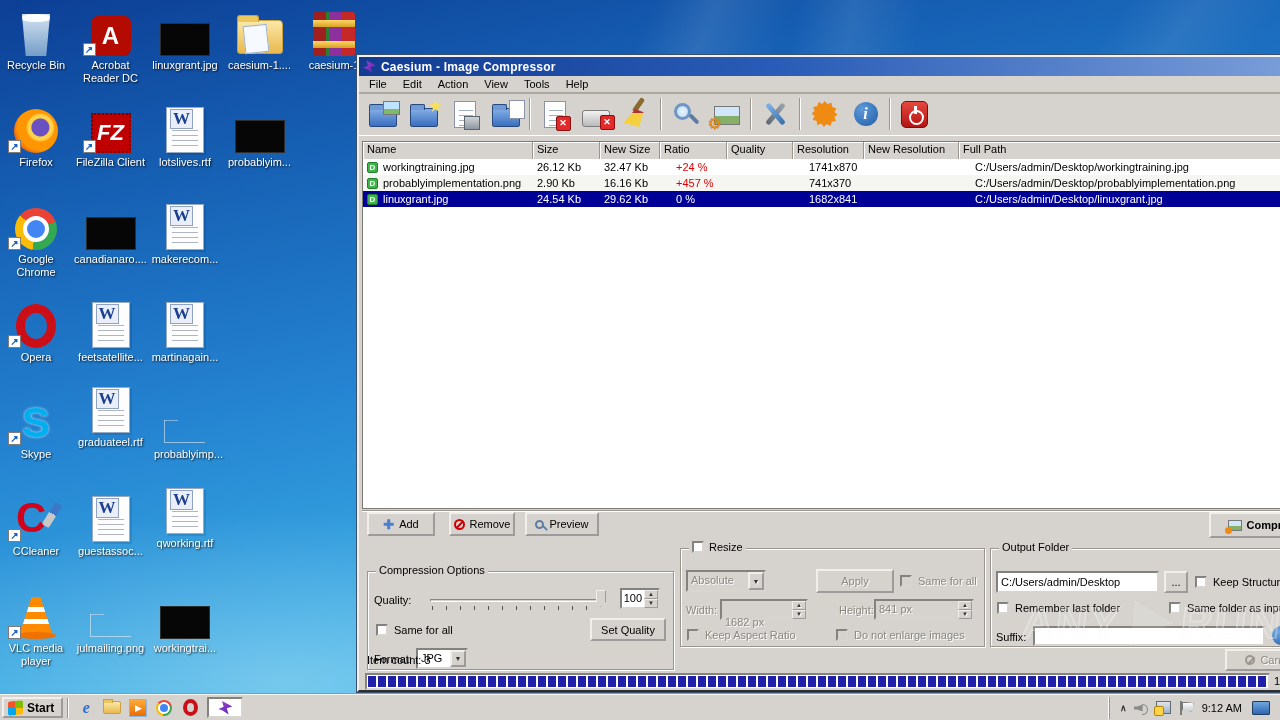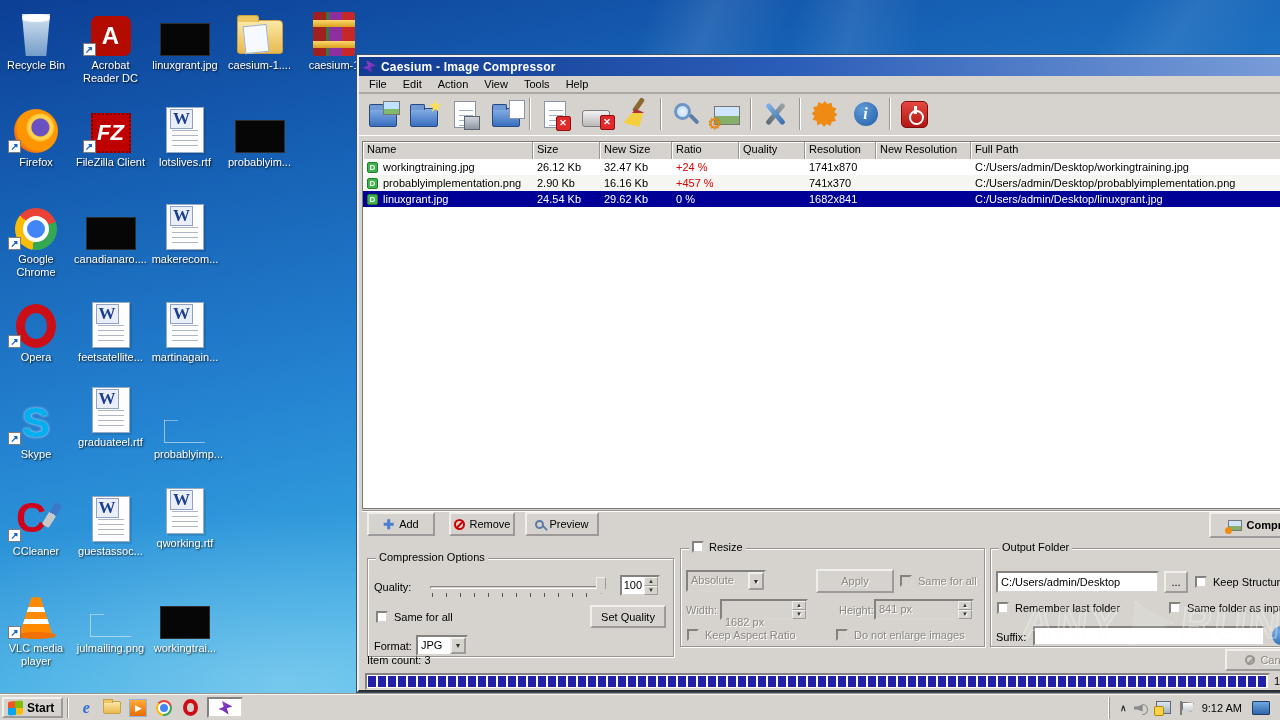--- a/index.html
+++ b/index.html
@@ -405,21 +405,21 @@
       <div class="tsep"></div>
       <button class="tbtn" style="border: none; background: transparent;">
         <div class="ti ti-power"></div>
       </button>
     </div>
 
   <div class="tablewrap">
     <div class="thead" id="thead">
         <div class="hcell" style="width: 170px;">Name</div>
         <div class="hcell" style="width: 67px;">Size</div>
-        <div class="hcell" style="width: 72px;">New Size</div>
+        <div class="hcell" style="width: 60px;">New Size</div>
         <div class="hcell" style="width: 67px;">Ratio</div>
         <div class="hcell" style="width: 66px;">Quality</div>
         <div class="hcell" style="width: 71px;">Resolution</div>
         <div class="hcell" style="width: 95px;">New Resolution</div>
         <div class="hcell" style="flex: 1 1 0%;">Full Path</div>
       </div>
     <div id="tbody">
         <div class="trow">
           <div class="tcell name-cell" style="width: 170px;">
             <span class="ficon">D</span>
@@ -480,21 +480,21 @@
       </span>
     <span>Preview</span>
   </button>
   <button class="btn abs" style="left:850px;top:455px;width:110px;height:26px;font-weight:bold">
     <span style="width:14px;height:11px;border:1px solid #777;background:linear-gradient(180deg,#cfe6fa 0 55%,#86b06a 55% 100%);position:relative;display:inline-block">
         <span style="position:absolute;left:-4px;bottom:-4px;width:7px;height:7px;background:#ef8a13;border-radius:50%"></span>
       </span>
     <span>Compress</span>
   </button>
 
-  <div class="group" style="left:8px;top:501px;width:307px;height:99px">
+  <div class="group" style="left:8px;top:514px;width:307px;height:99px">
     <div class="legend">
         <span>Compression Options</span>
       </div>
     <div class="abs" style="left:6px;top:22px">Quality:</div>
     <div class="abs" style="left:62px;top:27px;width:170px;height:3px;border:1px solid #8c8881;border-bottom-color:#fff"></div>
     <div class="abs" style="left:64px;top:34px;width:168px;height:4px;background:repeating-linear-gradient(90deg,#55524c 0 1px,transparent 1px 14px)"></div>
     <div class="abs" style="left:228px;top:18px;width:10px;height:17px;background:#d6d3ce;border:1px outset #f0efec;clip-path:polygon(0 0,100% 0,100% 68%,50% 100%,0 68%)"></div>
     <div class="abs sunk" style="left:252px;top:16px;width:40px;height:21px;display:flex">
       <div style="flex:1;text-align:right;padding:2px 2px 0 0">100</div>
       <div class="spinbtns">

